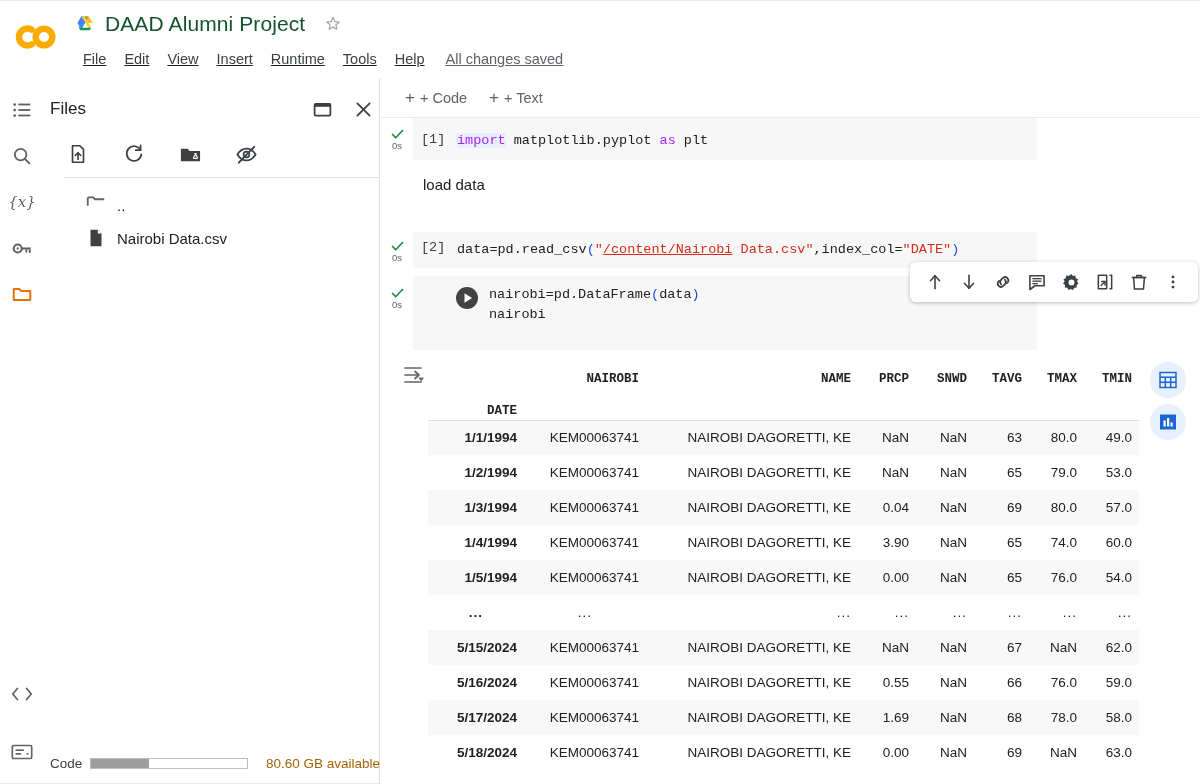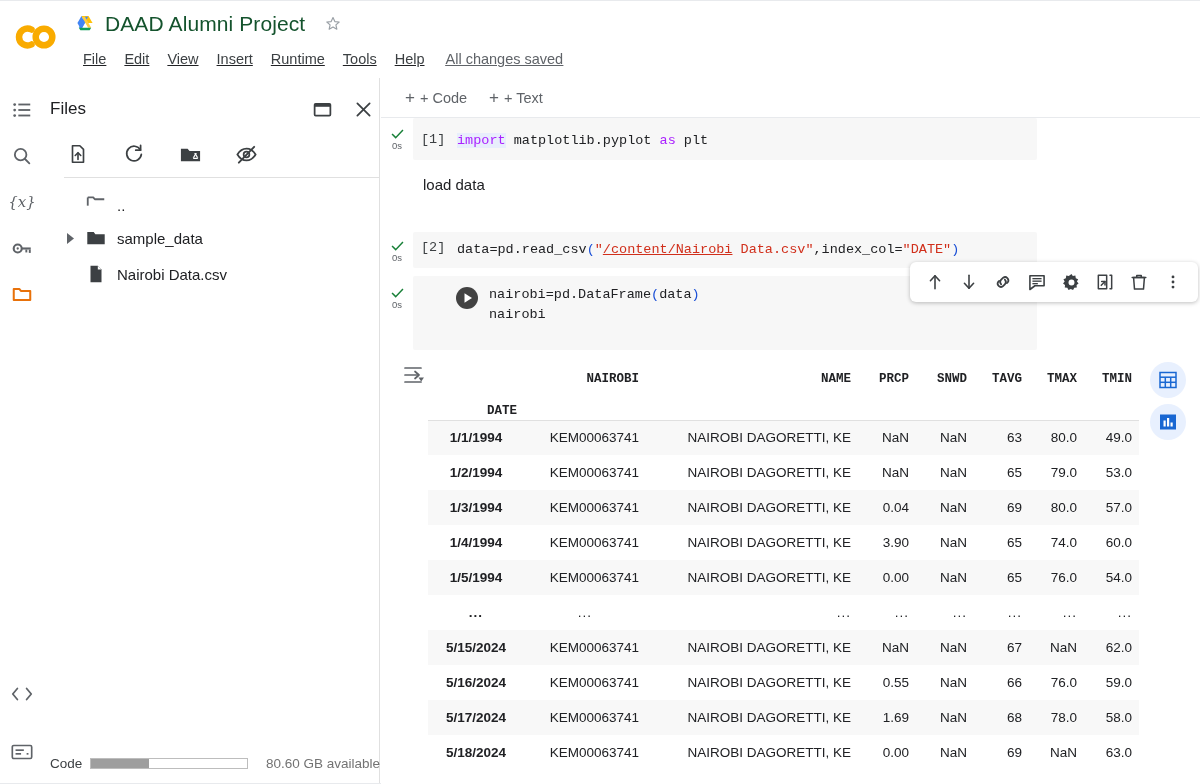--- a/index.html
+++ b/index.html
@@ -46,21 +46,21 @@
   .tree-arrow { width: 16px; height: 16px; display:flex; align-items:center; justify-content:center; flex:none; }
   .tree-ico { width: 24px; height: 24px; margin-left: 6px; margin-right: 9px; display:flex; align-items:center; justify-content:center; flex:none; }
   .tree-label { font-size: 15px; color: #202124; white-space: nowrap; }
   .tree-label.dots { font-size: 15px; color:#202124; position: relative; top: 3px; }
 
   
   .diskrow { position: absolute; left: 44px; bottom: 10px; width: 336px; height: 22px; display: flex; align-items: center; padding-left: 6px; }
   .disk-label { font-size: 13.5px; color: #3c4043; margin-right: 8px; }
   .disk-track { width: 162px; height: 11px; border: 1px solid #bdbdbd; background: #fff; position: relative; }
   .disk-fill { position: absolute; left: 0; top: 0; height: 9px; width: 37%; background: #9e9e9e; }
-  .disk-text { font-size: 13.5px; color: #737373; margin-left: 18px; white-space: nowrap; }
+  .disk-text { font-size: 13.5px; color: #a16207; margin-left: 18px; white-space: nowrap; }
   .bottom-rule { position:absolute; left:0; bottom: 0; width:1200px; height:1px; background:#e8eaed; }
 
   
   .notebook { position: absolute; left: 381px; top: 78px; width: 819px; height: 706px; background: #fff; overflow: hidden; }
   .nb-toolbar { position: absolute; left: 0; top: 0; width: 819px; height: 39px; background: #fff; display: flex; align-items: center; padding-left: 16px; gap: 6px; }
   .addbtn { display:flex; align-items:center; gap:5px; padding: 4px 8px; border-radius: 4px; cursor: pointer; color:#5f6368; font-size: 14.5px; }
   .plus { font-size: 17px; line-height: 1; color:#5f6368; }
   .nb-toolbar-rule { position:absolute; left:0; top:39px; width:819px; height:1px; background:#e8eaed; }
 
   .cells { position: absolute; left: 0; top: 40px; width: 819px; height: 666px; }
@@ -100,21 +100,21 @@
   .sidebtn { width: 36px; height: 36px; border-radius: 50%; background: #e8f0fe; display:flex; align-items:center; justify-content:center; margin-bottom: 6px; cursor:pointer; }
 
   table.df { position: absolute; left: 47px; top: 8px; border-collapse: collapse; table-layout: fixed; }
   table.df th, table.df td {
     font-family: "Liberation Sans", sans-serif;
     font-size: 13.5px; color: #202124; padding: 0 7px; height: 35px; text-align: right; white-space: nowrap;
   }
   table.df thead th { font-family: "Liberation Mono", monospace; font-weight: bold; font-size: 12.5px; height: 30px; vertical-align: bottom; padding-bottom: 4px; }
   table.df thead tr.idxname th { height: 30px; font-family: "Liberation Mono", monospace; font-weight: bold; font-size: 12.5px; padding-bottom: 2px; }
   table.df tbody tr.odd { background: #f8f8f8; }
-  table.df tbody tr td.idx { font-weight: bold; text-align: center; }
+  table.df tbody tr td.idx { font-weight: bold; text-align: right; }
   table.df tbody tr:first-child td { border-top: 1px solid #e0e0e0; }
   .col-date { width: 96px; }
   .col-station { width: 122px; }
   .col-name { width: 212px; }
   .col-prcp { width: 58px; }
   .col-snwd { width: 58px; }
   .col-tavg { width: 55px; }
   .col-tmax { width: 55px; }
   .col-tmin { width: 55px; }
   td.ell, th.ell { color: #202124; letter-spacing: 1px; }
@@ -273,33 +273,20 @@
     <div class="tree">
       <div class="tree-row">
         <span class="tree-arrow"></span>
         <span class="tree-ico">
           <svg width="22" height="22" viewBox="0 0 24 24" fill="none" stroke="#5f6368" stroke-width="2" stroke-linejoin="round">
             <path d="M3 7 h6 l1.7 2 H21"></path>
             <path d="M3 7 v9"></path>
           </svg>
         </span>
         <span class="tree-label dots">..</span>
-      </div>
-      <div class="tree-row">
-        <span class="tree-arrow">
-          <svg width="9" height="11" viewBox="0 0 9 11">
-              <polygon points="1,0 8,5.5 1,11" fill="#5f6368"></polygon>
-            </svg>
-        </span>
-        <span class="tree-ico">
-          <svg width="22" height="22" viewBox="0 0 24 24">
-              <path d="M2.5 5.5 h7 l1.8 2.3 H21.5 V18.8 H2.5 Z" fill="#3c4043"></path>
-            </svg>
-        </span>
-        <span class="tree-label">sample_data</span>
       </div>
       <div class="tree-row">
         <span class="tree-arrow"></span>
         <span class="tree-ico">
           <svg width="22" height="22" viewBox="0 0 24 24">
               <path d="M6 3 h8 l4 4 v14 H6 Z" fill="#3c4043"></path>
               <path d="M14 3 v4 h4 Z" fill="#ffffff"></path>
             </svg>
         </span>
         <span class="tree-label">Nairobi Data.csv</span>

